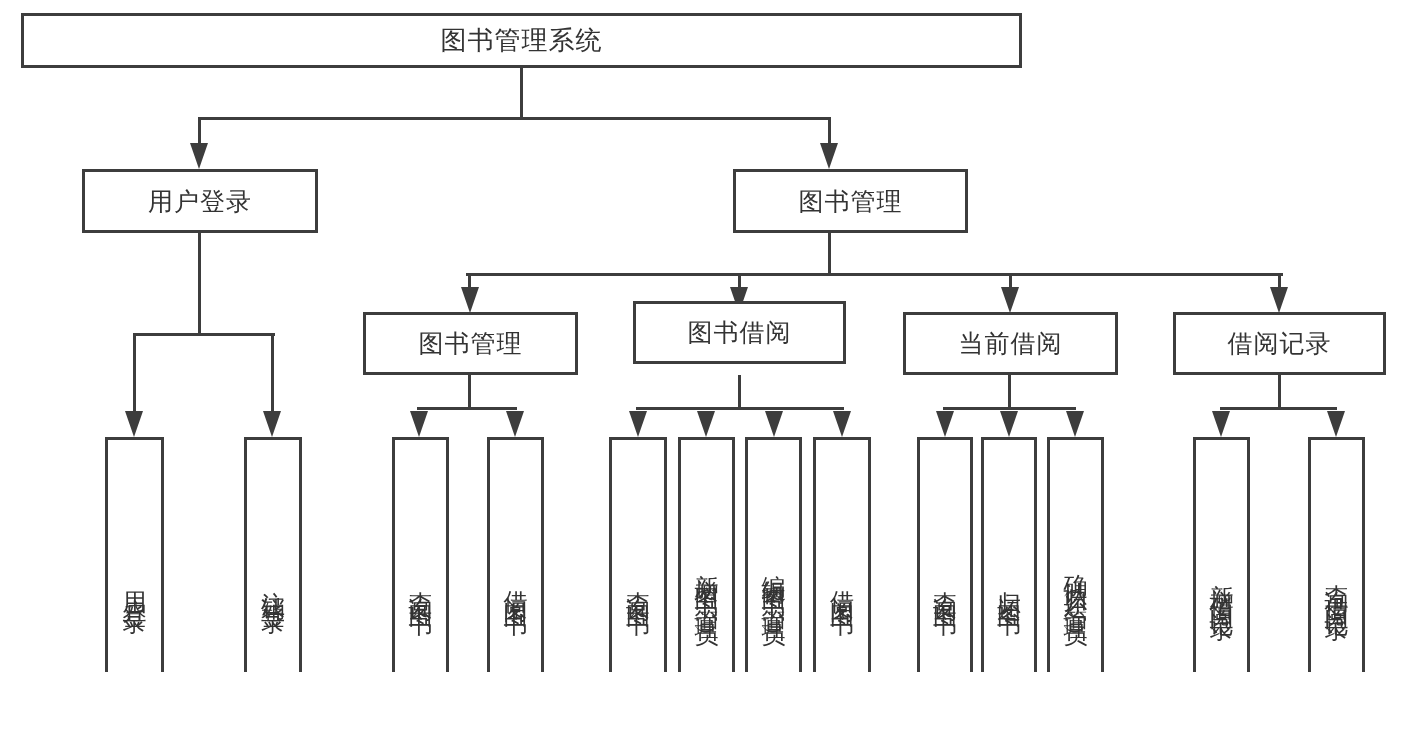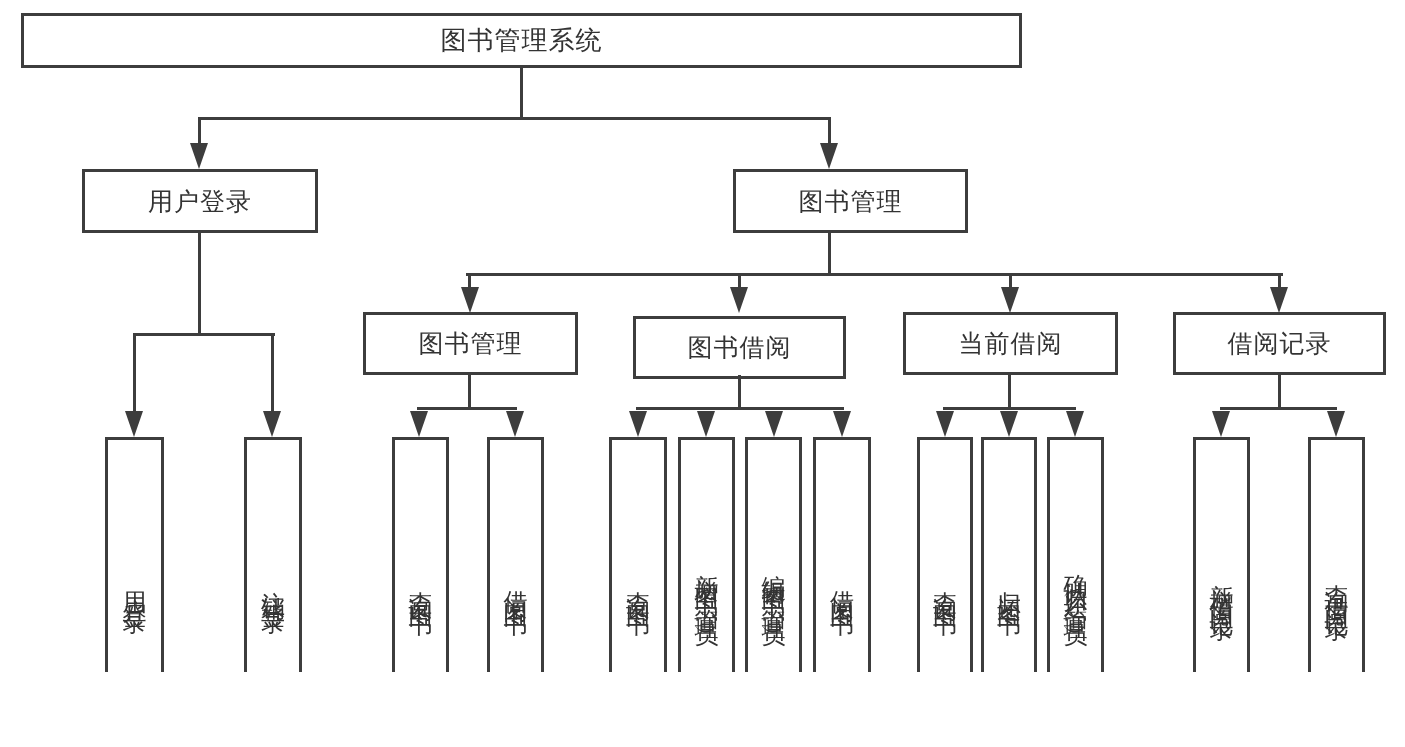--- a/index.html
+++ b/index.html
@@ -73,21 +73,21 @@
   <i class="l" style="left:738px;top:273px;width:3px;height:16px;"></i>
   <i class="a" style="left:730px;top:287px;"></i>
   <i class="l" style="left:1009px;top:273px;width:3px;height:16px;"></i>
   <i class="a" style="left:1001px;top:287px;"></i>
   <i class="l" style="left:1278px;top:273px;width:3px;height:16px;"></i>
   <i class="a" style="left:1270px;top:287px;"></i>
 
   <div class="box hbox" style="left:363px;top:312px;width:215px;height:63px;">
     <span class="lbl">图书管理</span>
   </div>
-  <div class="box hbox" style="left:633px;top:316px;width:213px;height:63px;align-items:center;">
+  <div class="box hbox" style="left:633px;top:301px;width:213px;height:63px;align-items:center;">
     <span class="lbl">图书借阅</span>
   </div>
   <div class="box hbox" style="left:1173px;top:312px;width:213px;height:63px;">
     <span class="lbl">借阅记录</span>
   </div>
   <div class="box hbox" style="left:903px;top:312px;width:215px;height:63px;">
     <span class="lbl">当前借阅</span>
   </div>
 
   <i class="l" style="left:468px;top:375px;width:3px;height:35px;"></i>

